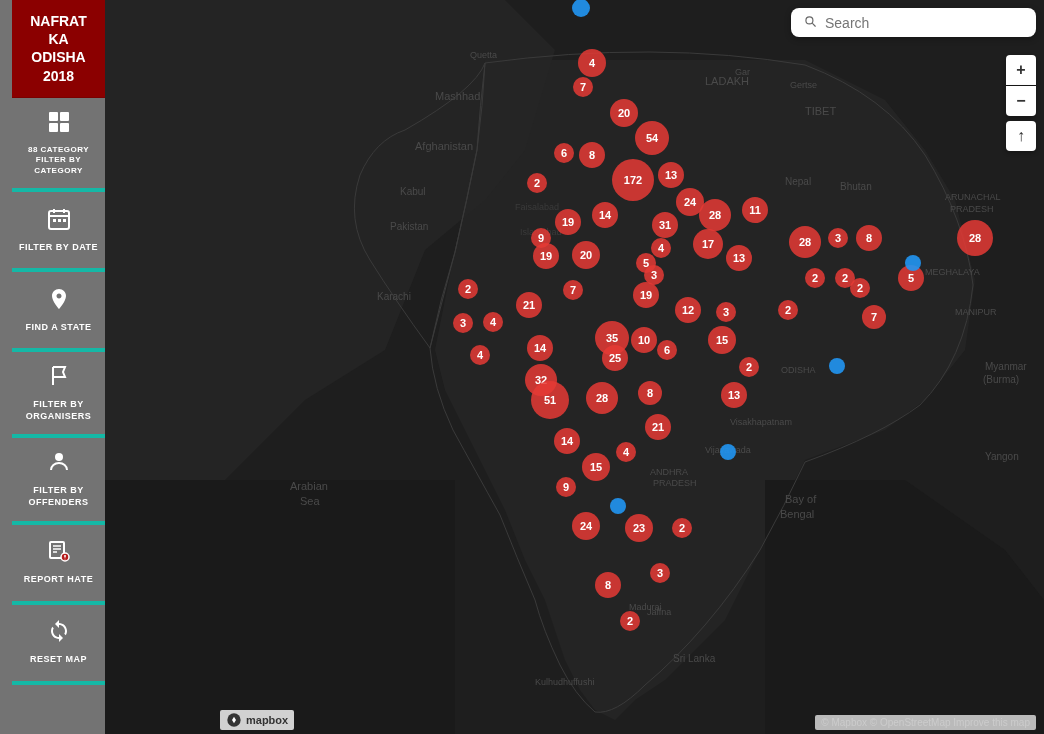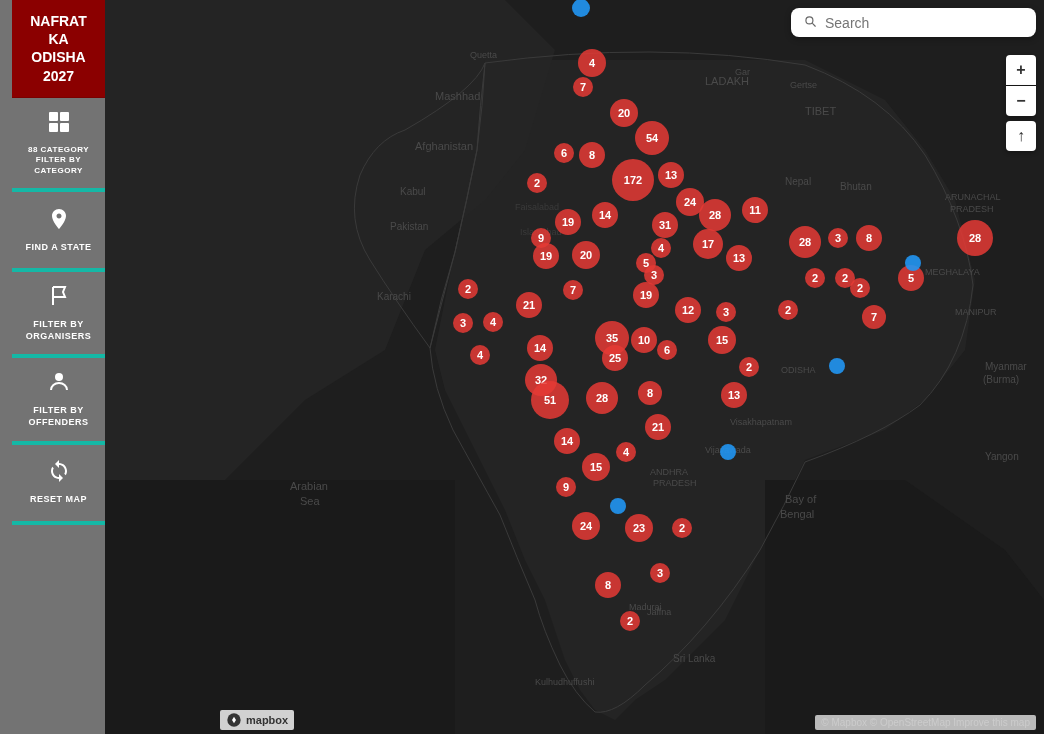--- a/index.html
+++ b/index.html
@@ -193,35 +193,49 @@
   </style>
 </head>
 <body>
 
 <div class="app-container">
 
   <div class="sidebar">
     <div class="sidebar-logo">
       <span>NAFRAT KA</span><br>
       <span>ODISHA</span><br>
-      <span>2027</span>
+      <span>2018</span>
     </div>
 
     <div class="sidebar-item">
       <span class="icon">
         <svg width="24" height="24" viewBox="0 0 24 24" fill="white">
           <rect x="2" y="2" width="9" height="9" rx="1"></rect>
           <rect x="13" y="2" width="9" height="9" rx="1"></rect>
           <rect x="2" y="13" width="9" height="9" rx="1"></rect>
           <rect x="13" y="13" width="9" height="9" rx="1"></rect>
         </svg>
       </span>
       <span class="label" style="font-size:8px;">88 CATEGORY<br>FILTER BY<br>CATEGORY</span>
     </div>
 
+    <div class="sidebar-item">
+      <span class="icon">
+        <svg width="24" height="24" viewBox="0 0 24 24" fill="white">
+          <rect x="2" y="4" width="20" height="18" rx="2" fill="none" stroke="white" stroke-width="2"></rect>
+          <line x1="2" y1="9" x2="22" y2="9" stroke="white" stroke-width="2"></line>
+          <line x1="7" y1="2" x2="7" y2="6" stroke="white" stroke-width="2"></line>
+          <line x1="17" y1="2" x2="17" y2="6" stroke="white" stroke-width="2"></line>
+          <rect x="6" y="12" width="3" height="3" fill="white"></rect>
+          <rect x="11" y="12" width="3" height="3" fill="white"></rect>
+          <rect x="16" y="12" width="3" height="3" fill="white"></rect>
+        </svg>
+      </span>
+      <span class="label">FILTER BY DATE</span>
+    </div>
 
     <div class="sidebar-item">
       <span class="icon">
         <svg width="24" height="24" viewBox="0 0 24 24" fill="white">
           <path d="M12 2C8.13 2 5 5.13 5 9c0 5.25 7 13 7 13s7-7.75 7-13c0-3.87-3.13-7-7-7zm0 9.5c-1.38 0-2.5-1.12-2.5-2.5s1.12-2.5 2.5-2.5 2.5 1.12 2.5 2.5-1.12 2.5-2.5 2.5z"></path>
         </svg>
       </span>
       <span class="label">FIND A STATE</span>
     </div>
 
@@ -237,20 +251,34 @@
     <div class="sidebar-item">
       <span class="icon">
         <svg width="24" height="24" viewBox="0 0 24 24" fill="white">
           <circle cx="12" cy="7" r="4"></circle>
           <path d="M4 20c0-4 3.6-7 8-7s8 3 8 7" stroke="white" stroke-width="2" fill="none"></path>
         </svg>
       </span>
       <span class="label">FILTER BY<br>OFFENDERS</span>
     </div>
 
+    <div class="sidebar-item">
+      <span class="icon">
+        <svg width="24" height="24" viewBox="0 0 24 24" fill="white">
+          <rect x="3" y="3" width="14" height="16" rx="1" fill="none" stroke="white" stroke-width="2"></rect>
+          <line x1="6" y1="7" x2="14" y2="7" stroke="white" stroke-width="1.5"></line>
+          <line x1="6" y1="10" x2="14" y2="10" stroke="white" stroke-width="1.5"></line>
+          <line x1="6" y1="13" x2="10" y2="13" stroke="white" stroke-width="1.5"></line>
+          <circle cx="18" cy="18" r="4" fill="#b71c1c" stroke="white" stroke-width="1.5"></circle>
+          <line x1="18" y1="16" x2="18" y2="18.5" stroke="white" stroke-width="1.5"></line>
+          <circle cx="18" cy="20" r="0.5" fill="white"></circle>
+        </svg>
+      </span>
+      <span class="label">REPORT HATE</span>
+    </div>
 
     <div class="sidebar-item">
       <span class="icon">
         <svg width="24" height="24" viewBox="0 0 24 24" fill="white">
           <path d="M12 4V1L8 5l4 4V6c3.31 0 6 2.69 6 6 0 1.01-.25 1.97-.7 2.8l1.46 1.46C19.54 15.03 20 13.57 20 12c0-4.42-3.58-8-8-8zm0 14c-3.31 0-6-2.69-6-6 0-1.01.25-1.97.7-2.8L5.24 7.74C4.46 8.97 4 10.43 4 12c0 4.42 3.58 8 8 8v3l4-4-4-4v3z"></path>
         </svg>
       </span>
       <span class="label">RESET MAP</span>
     </div>
 

